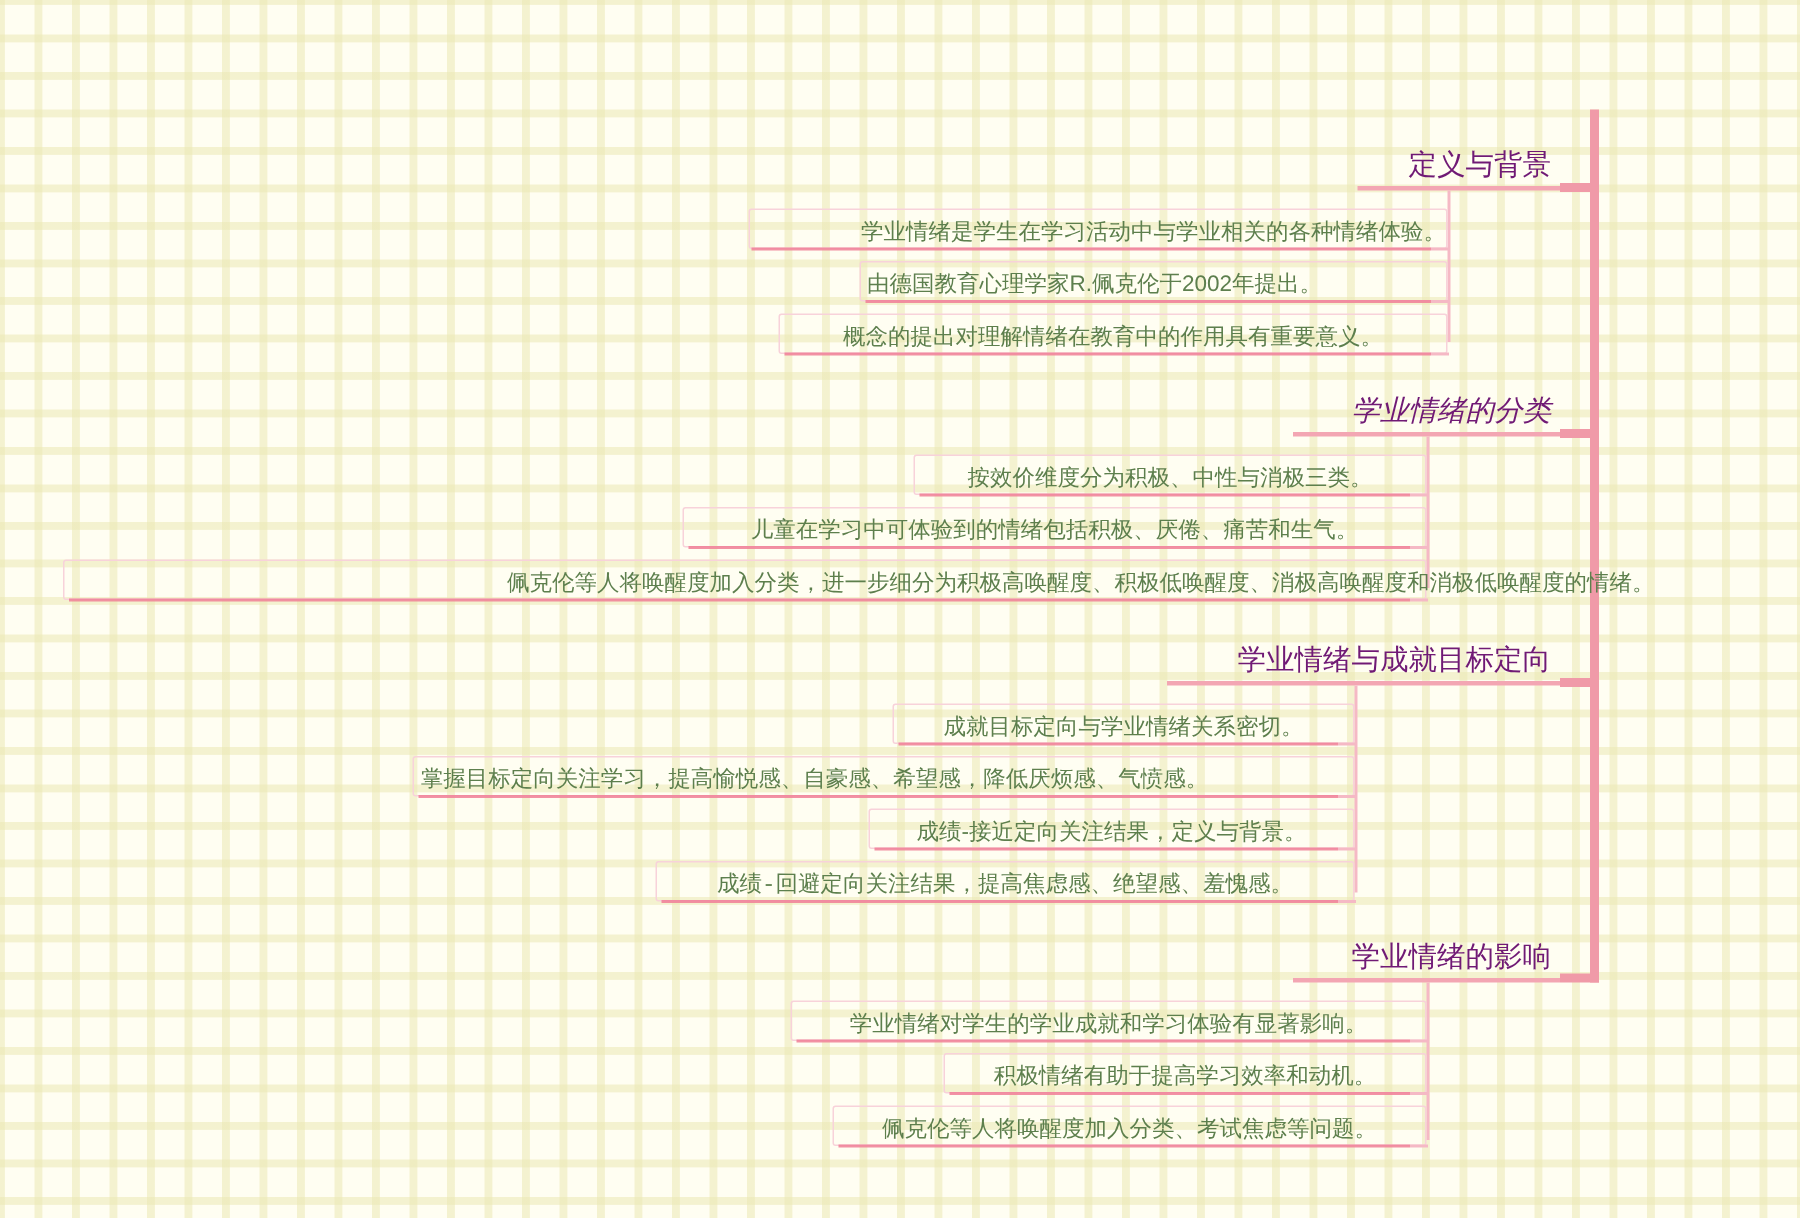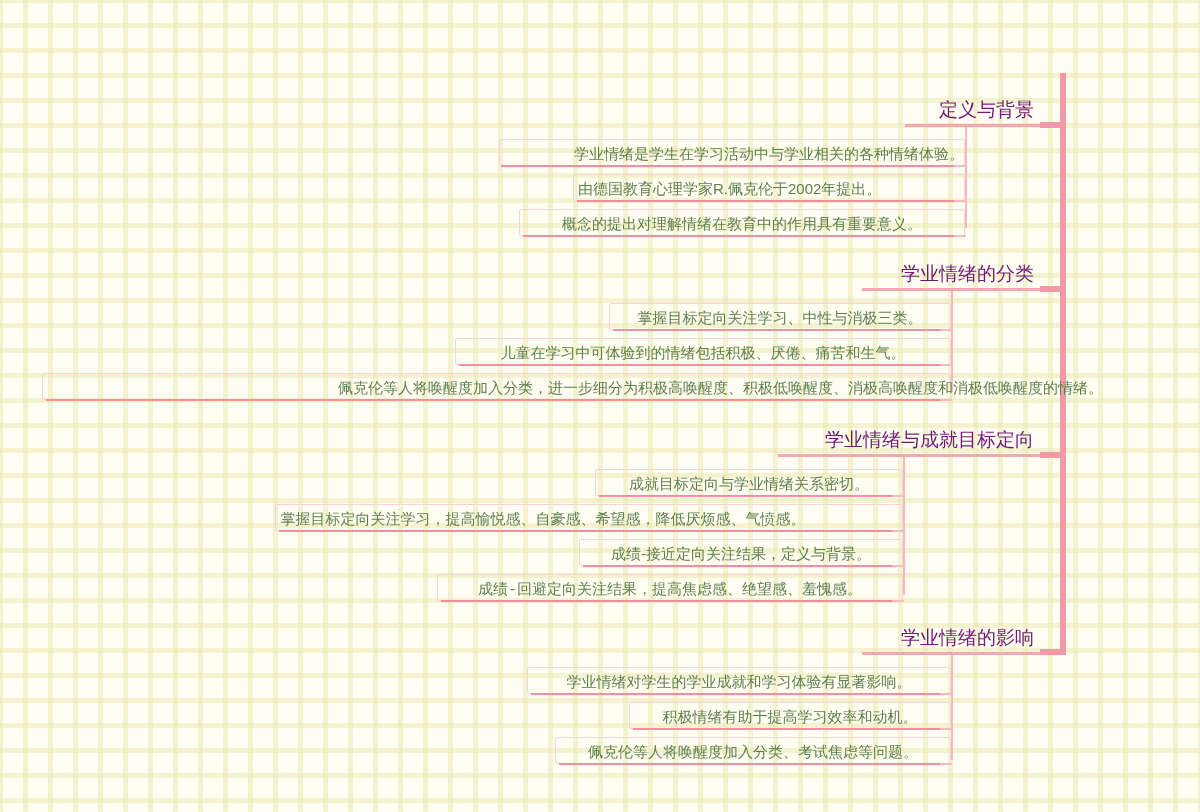--- a/index.html
+++ b/index.html
@@ -170,31 +170,31 @@
 
     <div class="leaf-box" style="left:519px;top:209px;width:446px;height:27px;"></div>
     <div class="leaf" style="left:519px;top:210px;width:446px;justify-content:center;">
       <span>概念的提出对理解情绪在教育中的作用具有重要意义。</span>
     </div>
     <div class="leaf-underline" style="left:523px;top:235px;width:431px;"></div>
     <div class="leaf-connector" style="left:954px;top:235px;width:12px;"></div>
   </div>
 
   <div class="branch" style="left:0;top:0;">
-    <div class="branch-head" style="left:840px;top:257px;width:200px;">
+    <div class="branch-head" style="left:840px;top:257px;width:200px;font-style:italic;">
       <span>学业情绪的分类</span>
     </div>
     <div class="branch-head-underline" style="left:862px;top:288px;width:178px;"></div>
     <div class="branch-stub" style="left:1040px;top:286px;width:26px;"></div>
 
     <div class="leaf-rail" style="left:951px;top:291px;height:101px;"></div>
 
     <div class="leaf-box" style="left:609px;top:303px;width:342px;height:27px;"></div>
     <div class="leaf" style="left:609px;top:304px;width:342px;justify-content:center;">
-      <span>掌握目标定向关注学习、中性与消极三类。</span>
+      <span>按效价维度分为积极、中性与消极三类。</span>
     </div>
     <div class="leaf-underline" style="left:613px;top:329px;width:327px;"></div>
     <div class="leaf-connector" style="left:940px;top:329px;width:12px;"></div>
 
     <div class="leaf-box" style="left:455px;top:338px;width:496px;height:27px;"></div>
     <div class="leaf" style="left:455px;top:339px;width:496px;justify-content:center;">
       <span>儿童在学习中可体验到的情绪包括积极、厌倦、痛苦和生气。</span>
     </div>
     <div class="leaf-underline" style="left:459px;top:364px;width:481px;"></div>
     <div class="leaf-connector" style="left:940px;top:364px;width:12px;"></div>

